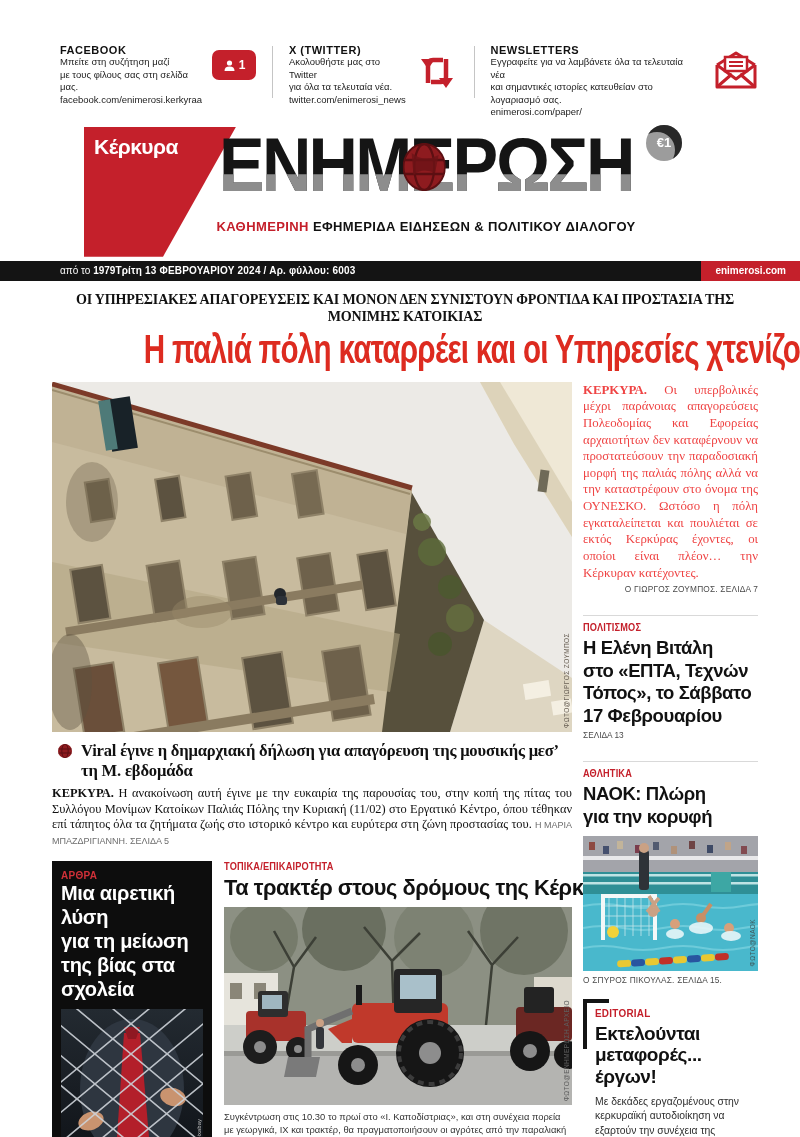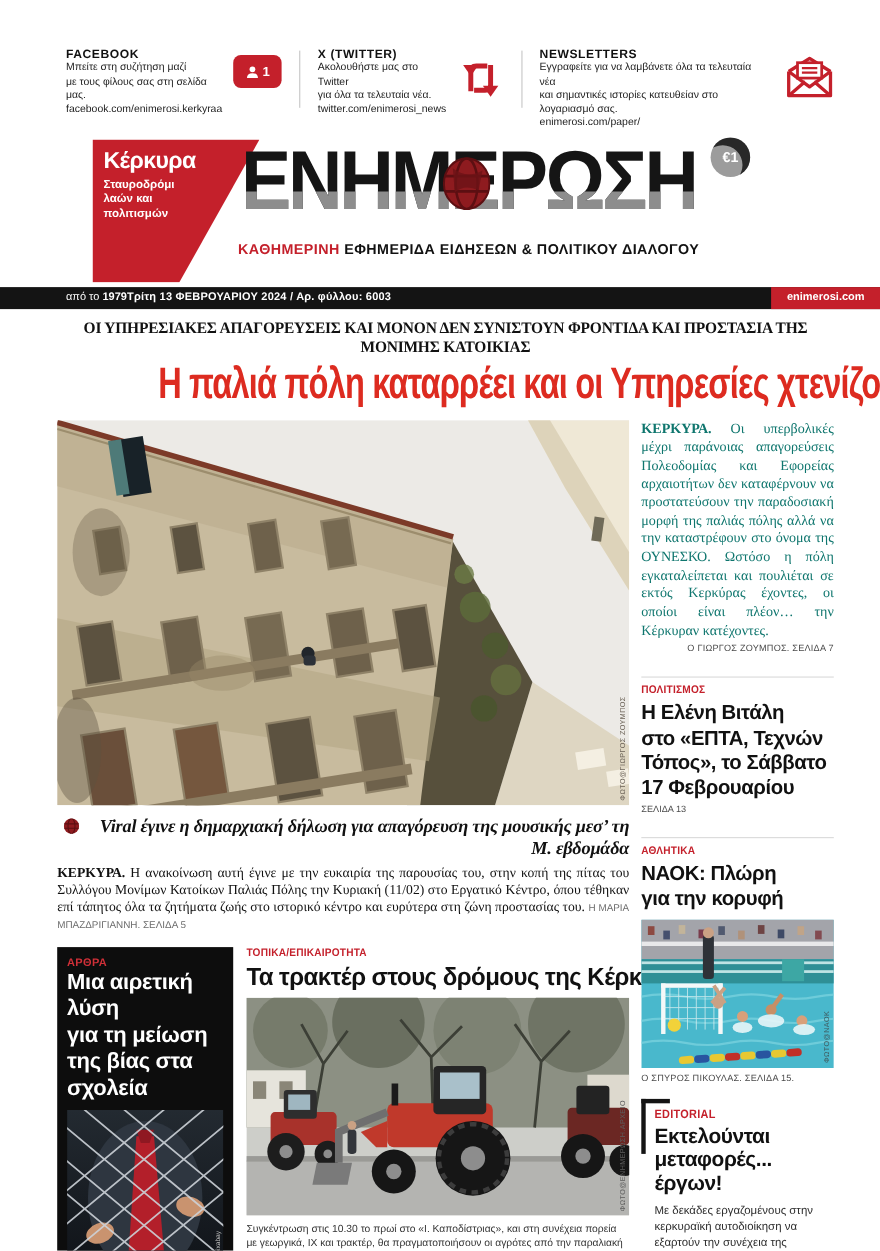--- a/index.html
+++ b/index.html
@@ -66,21 +66,21 @@
   .columns { display:flex; margin-top:10px; gap:11px; }
   .left-col { width:520px; }
   .right-col { width:175px; }
 
   .photo-frame { position:relative; }
   .v-credit { position:absolute; right:2px; bottom:4px; writing-mode:vertical-rl;
     transform:rotate(180deg); font-size:6.5px; color:#6b6257; letter-spacing:.4px; }
 
   
   .lead-text { font-family:"Liberation Serif", serif; font-size:12.8px; line-height:1.3;
-    text-align:justify; color:#0f766e; }
+    text-align:justify; color:#ef4444; }
   .lead-text .loc { font-weight:700; }
   .byline { margin-top:3px; text-align:right; font-size:8.3px; color:#4a4a4a; letter-spacing:.2px; }
   .sec { border-top:1px solid #d9d9d9; margin-top:21px; padding-top:6px; }
   .sec-label { color:#c4202b; font-size:10px; font-weight:900; letter-spacing:.2px;
     transform:scaleX(.92); transform-origin:left; }
   .sec-head { margin-top:4px; font-size:18.5px; font-weight:800; line-height:1.22;
     letter-spacing:-.4px; white-space:pre-line; }
   .sec-page { margin-top:3px; text-align:left; font-size:8.3px; color:#4a4a4a; }
   .sports-photo { margin-top:7px; position:relative; }
   .photo-cap { margin-top:4px; font-size:8.3px; color:#4a4a4a; letter-spacing:.2px; }
@@ -93,22 +93,22 @@
   .edit-label { color:#c4202b; font-size:11px; font-weight:900; letter-spacing:.3px;
     transform:scaleX(.9); transform-origin:left; }
   .edit-head { margin-top:4px; font-size:19px; font-weight:800; line-height:1.15;
     letter-spacing:-.4px; white-space:pre-line; }
   .edit-body { margin-top:7px; font-size:10.4px; line-height:1.38; color:#2e2e2e; }
 
   
   .viral { margin-top:9px; width:520px; }
   .viral-head { display:flex; align-items:flex-start; gap:9px; padding-left:6px; }
   .viral-bullet { flex:0 0 auto; margin-top:3px; }
-  .viral-title { font-family:"Liberation Serif", serif; font-style:italic; font-weight:700;
-    font-size:16.6px; letter-spacing:-.2px;text-align:right; }
+  .viral-title { font-family:"Liberation Serif", serif; font-weight:700;
+    font-size:16.6px; letter-spacing:-.2px; }
   .viral-body { margin-top:5px; font-family:"Liberation Serif", serif; font-size:12.4px;
     line-height:1.28; text-align:justify; }
   .viral-body .loc { font-weight:700; }
   .viral-body .vb-byline { font-family:"Liberation Sans", sans-serif; font-size:9px; color:#6d6d6d; }
 
   
   .bottom-row { display:flex; margin-top:12px; gap:12px; width:520px; }
   .black-box { width:160px; background:#0d0d0d; color:#fff; padding:9px 8px 10px 9px; height:322px; }
   .bb-label { color:#d03038; font-size:10px; font-weight:900; letter-spacing:.3px; }
   .bb-head { margin-top:0; font-size:20px; font-weight:800; line-height:1.2;
@@ -183,23 +183,20 @@
           <path d="M5 15 V37 H43 V15" stroke="#c4202b" stroke-width="3" stroke-linejoin="round"></path>
           <path d="M5 37 L20 24 M43 37 L28 24 M5 15 L24 29 L43 15" stroke="#c4202b" stroke-width="3" stroke-linejoin="round"></path>
         </svg>
       </div>
     </div>
   </div>
 
   <div class="masthead">
     <div class="region">
       <div class="r-name">Κέρκυρα</div>
-      <div class="r-sub">Σταυροδρόμι
-λαών και
-πολιτισμών</div>
     </div>
     <div class="brand">
       <div class="wordmark">
         <span>ΕΝΗΜΕΡΩΣΗ</span>
         <span class="gray-layer" aria-hidden="true">ΕΝΗΜΕΡΩΣΗ</span>
         <span class="brand-globe">
           <svg width="48" height="48" viewBox="0 0 48 48">
             <circle cx="24" cy="24" r="23" fill="#8e1b1f"></circle>
             <circle cx="24" cy="24" r="23" fill="none" stroke="#5c0f12" stroke-width="2"></circle>
             <ellipse cx="24" cy="24" rx="11" ry="23" fill="none" stroke="#5c0f12" stroke-width="2.5"></ellipse>

